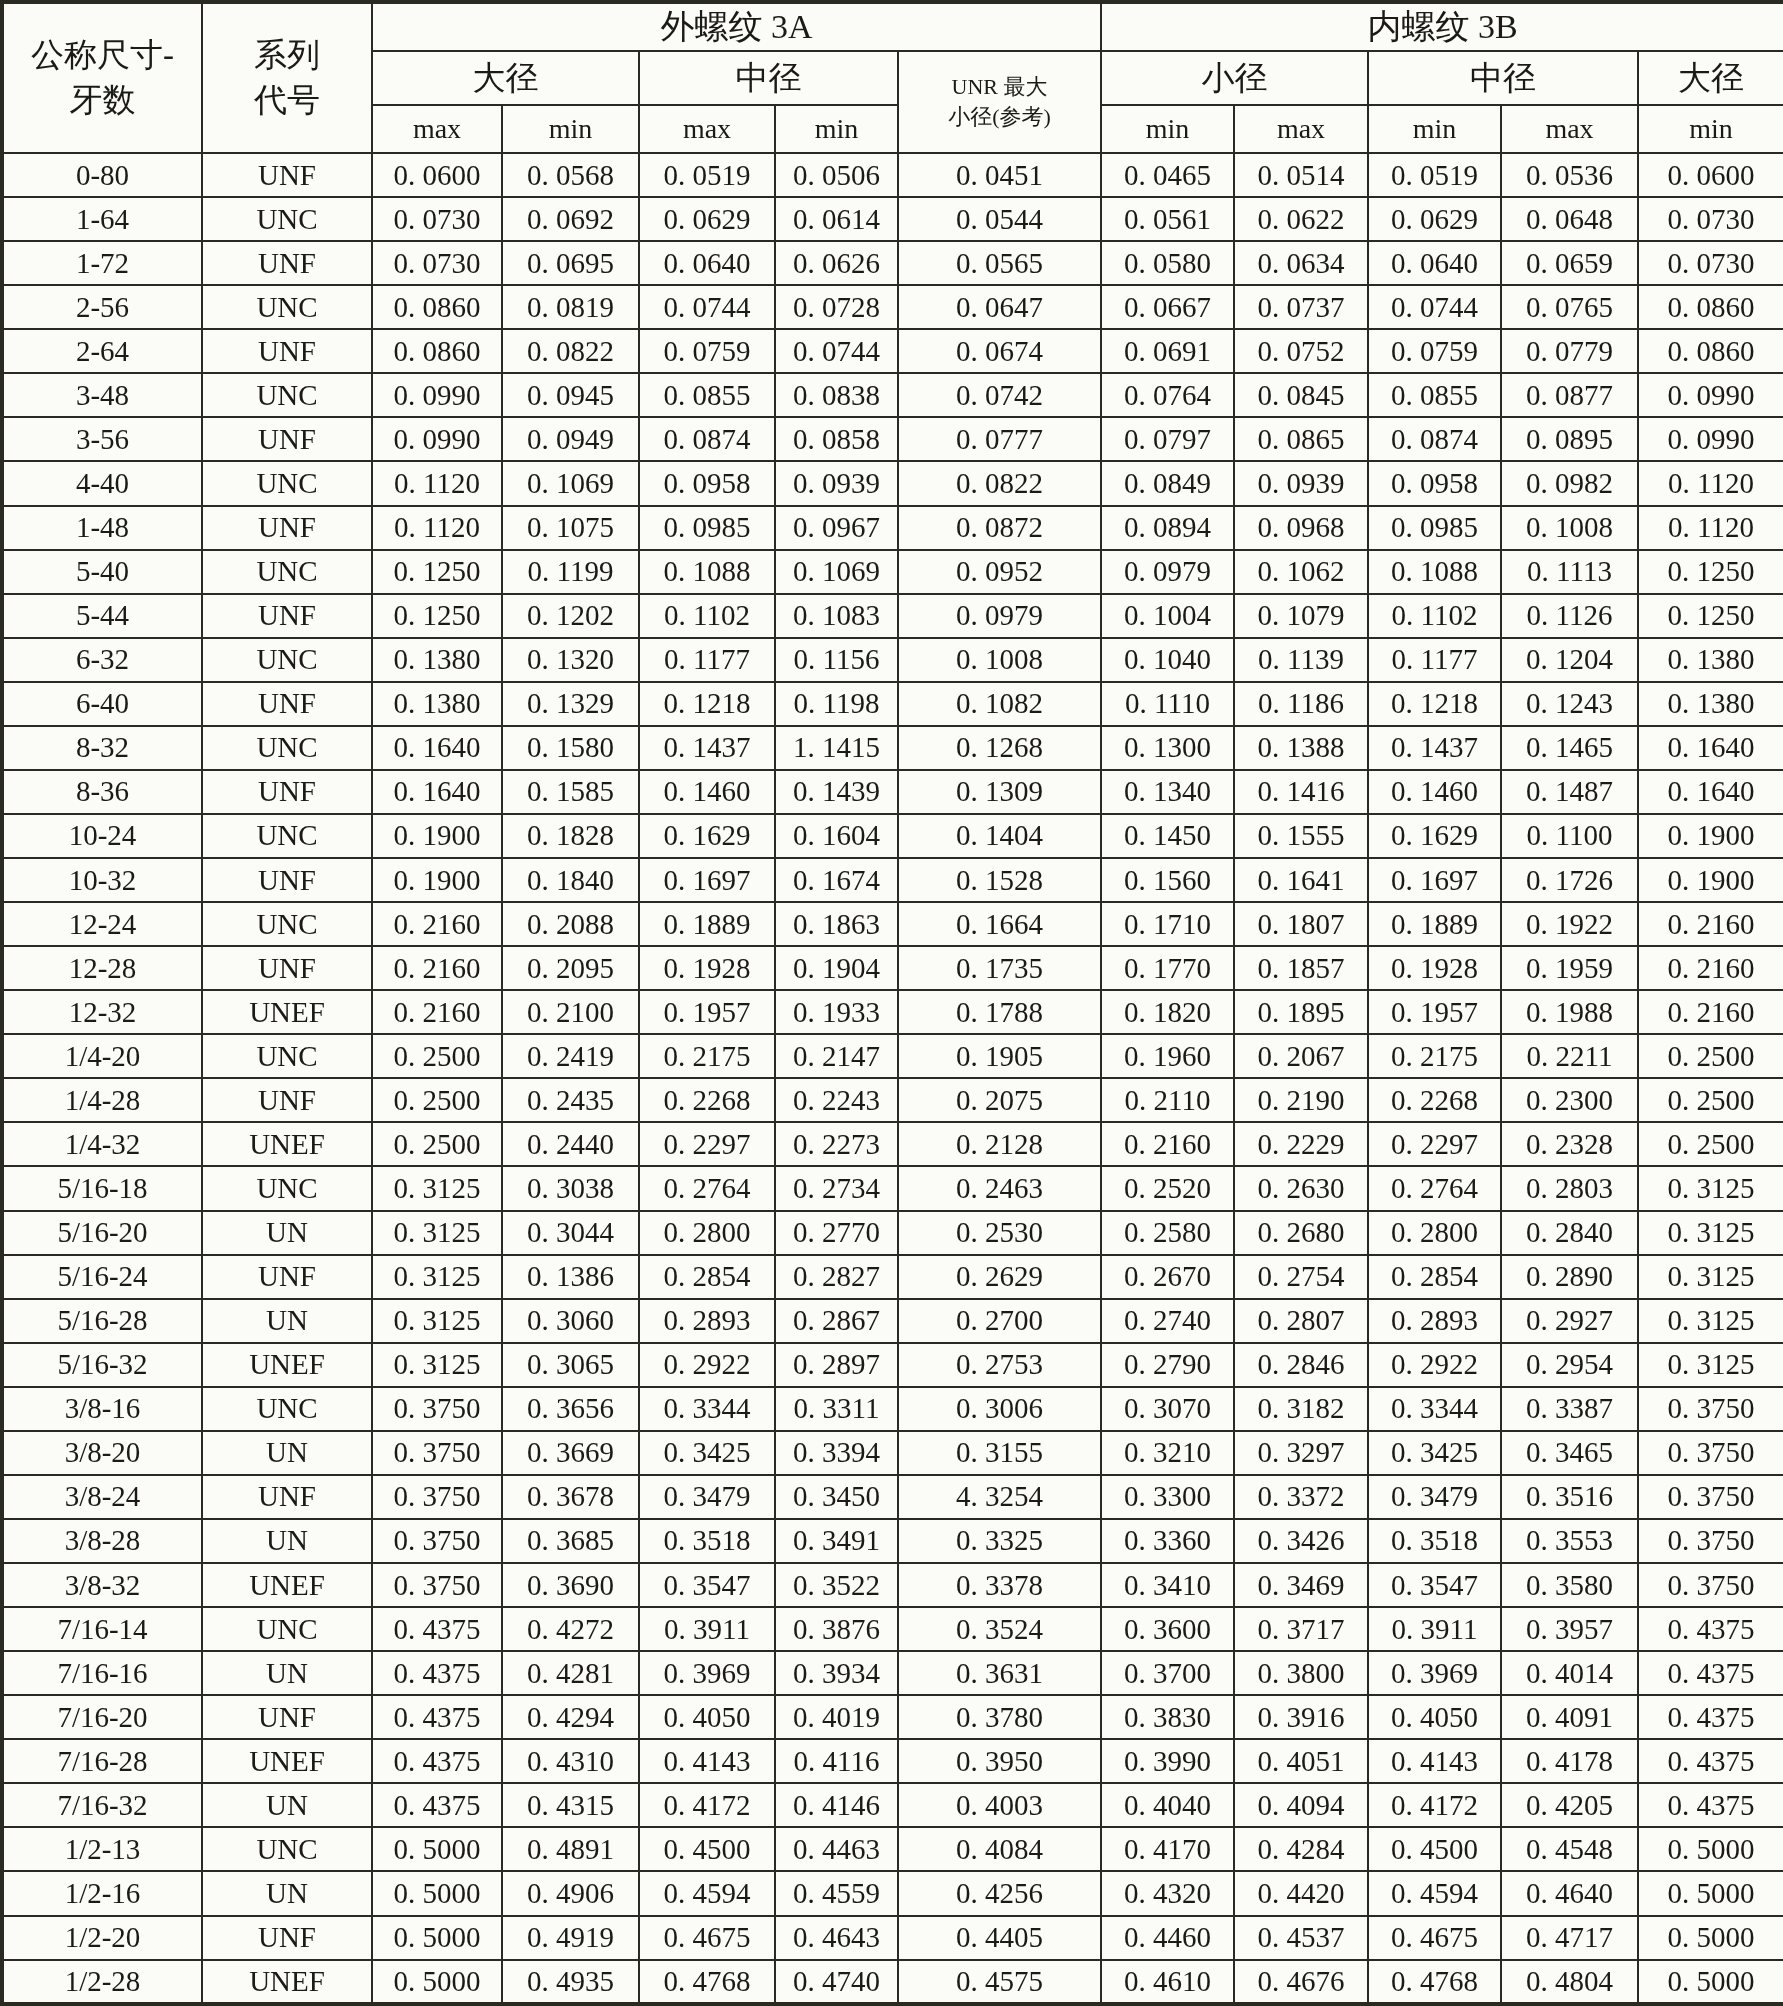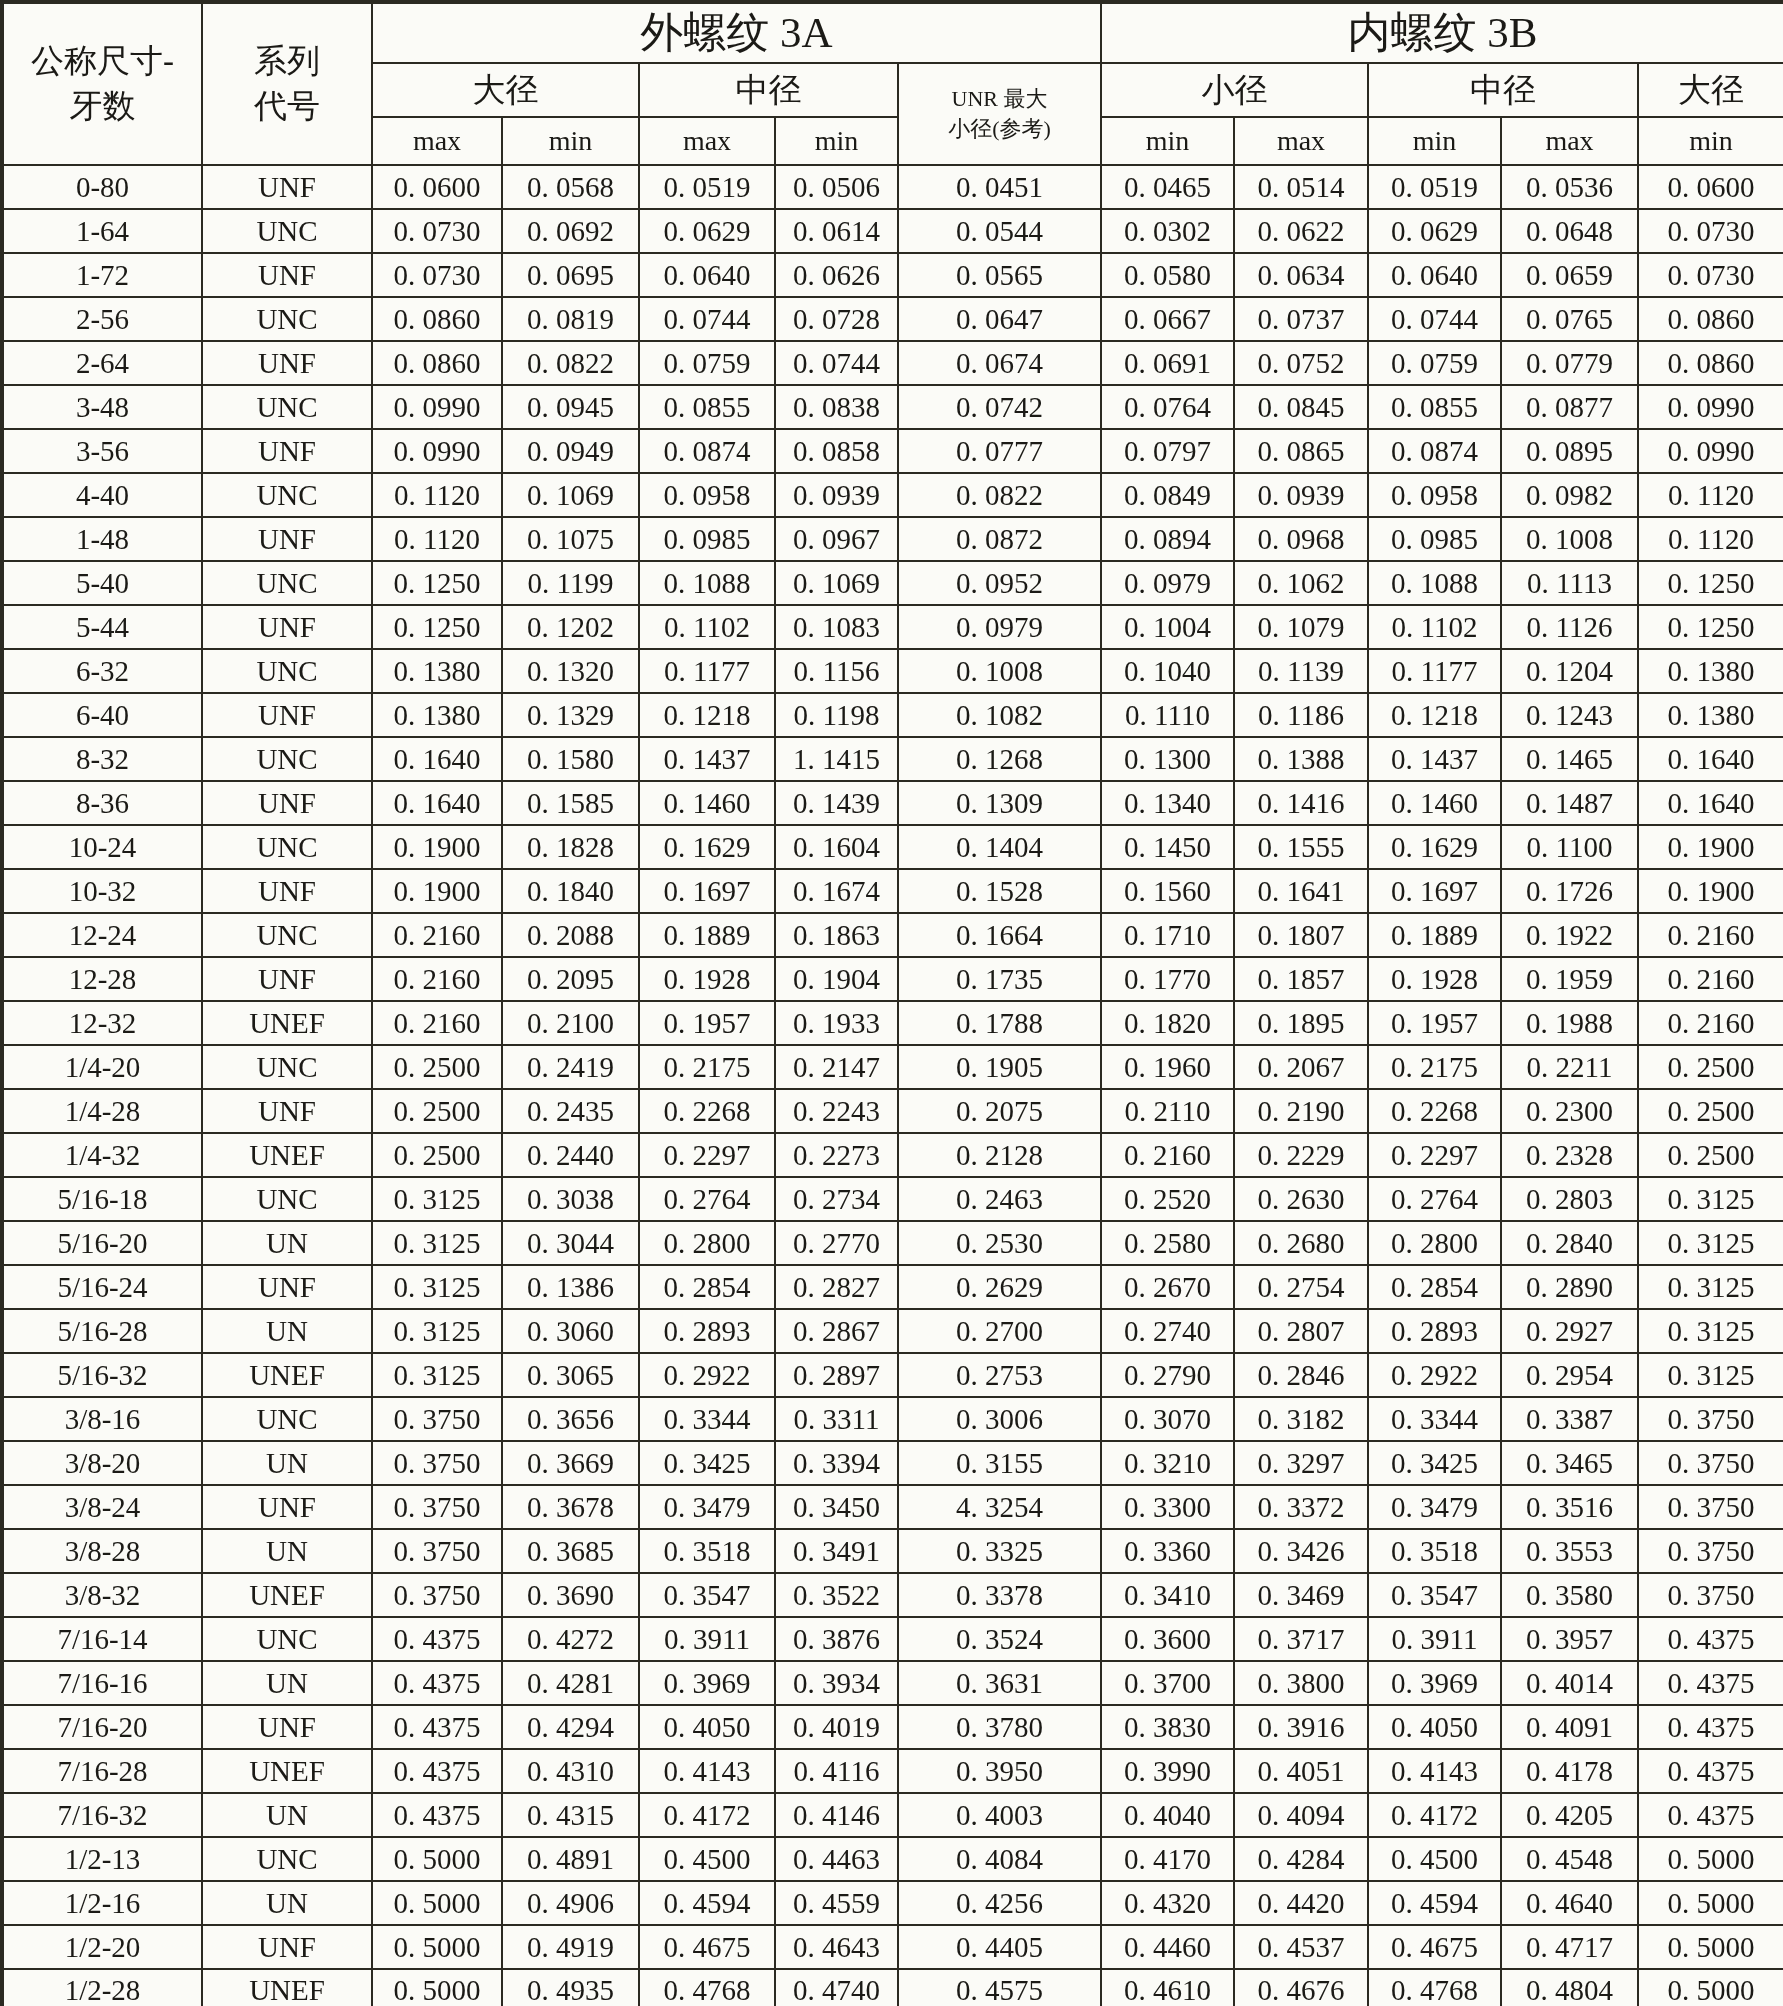--- a/index.html
+++ b/index.html
@@ -17,21 +17,21 @@
     background: #fbfbf7;
   }
   th, td {
     border: 2px solid #2b2a22;
     text-align: center;
     vertical-align: middle;
     padding: 0;
     overflow: hidden;
   }
   thead th { font-weight: normal; }
-  .grp  { font-size: 43px; }
+  .grp  { font-size: 34px; }
   .lbl  { font-size: 33px; }
   .mm   { font-size: 28px; }
   .two-line { white-space: pre-line; line-height: 1.35; }
   tr.h1 { height: 48px; }
   tr.h2 { height: 54px; }
   tr.h3 { height: 48px; }
   tbody tr { height: 44px; }
   tbody td { font-size: 29px; }
 </style>
 </head>
@@ -98,21 +98,21 @@
         <td>0. 0600</td>
       </tr>
       <tr>
         <td>1-64</td>
         <td>UNC</td>
         <td>0. 0730</td>
         <td>0. 0692</td>
         <td>0. 0629</td>
         <td>0. 0614</td>
         <td>0. 0544</td>
-        <td>0. 0302</td>
+        <td>0. 0561</td>
         <td>0. 0622</td>
         <td>0. 0629</td>
         <td>0. 0648</td>
         <td>0. 0730</td>
       </tr>
       <tr>
         <td>1-72</td>
         <td>UNF</td>
         <td>0. 0730</td>
         <td>0. 0695</td>

